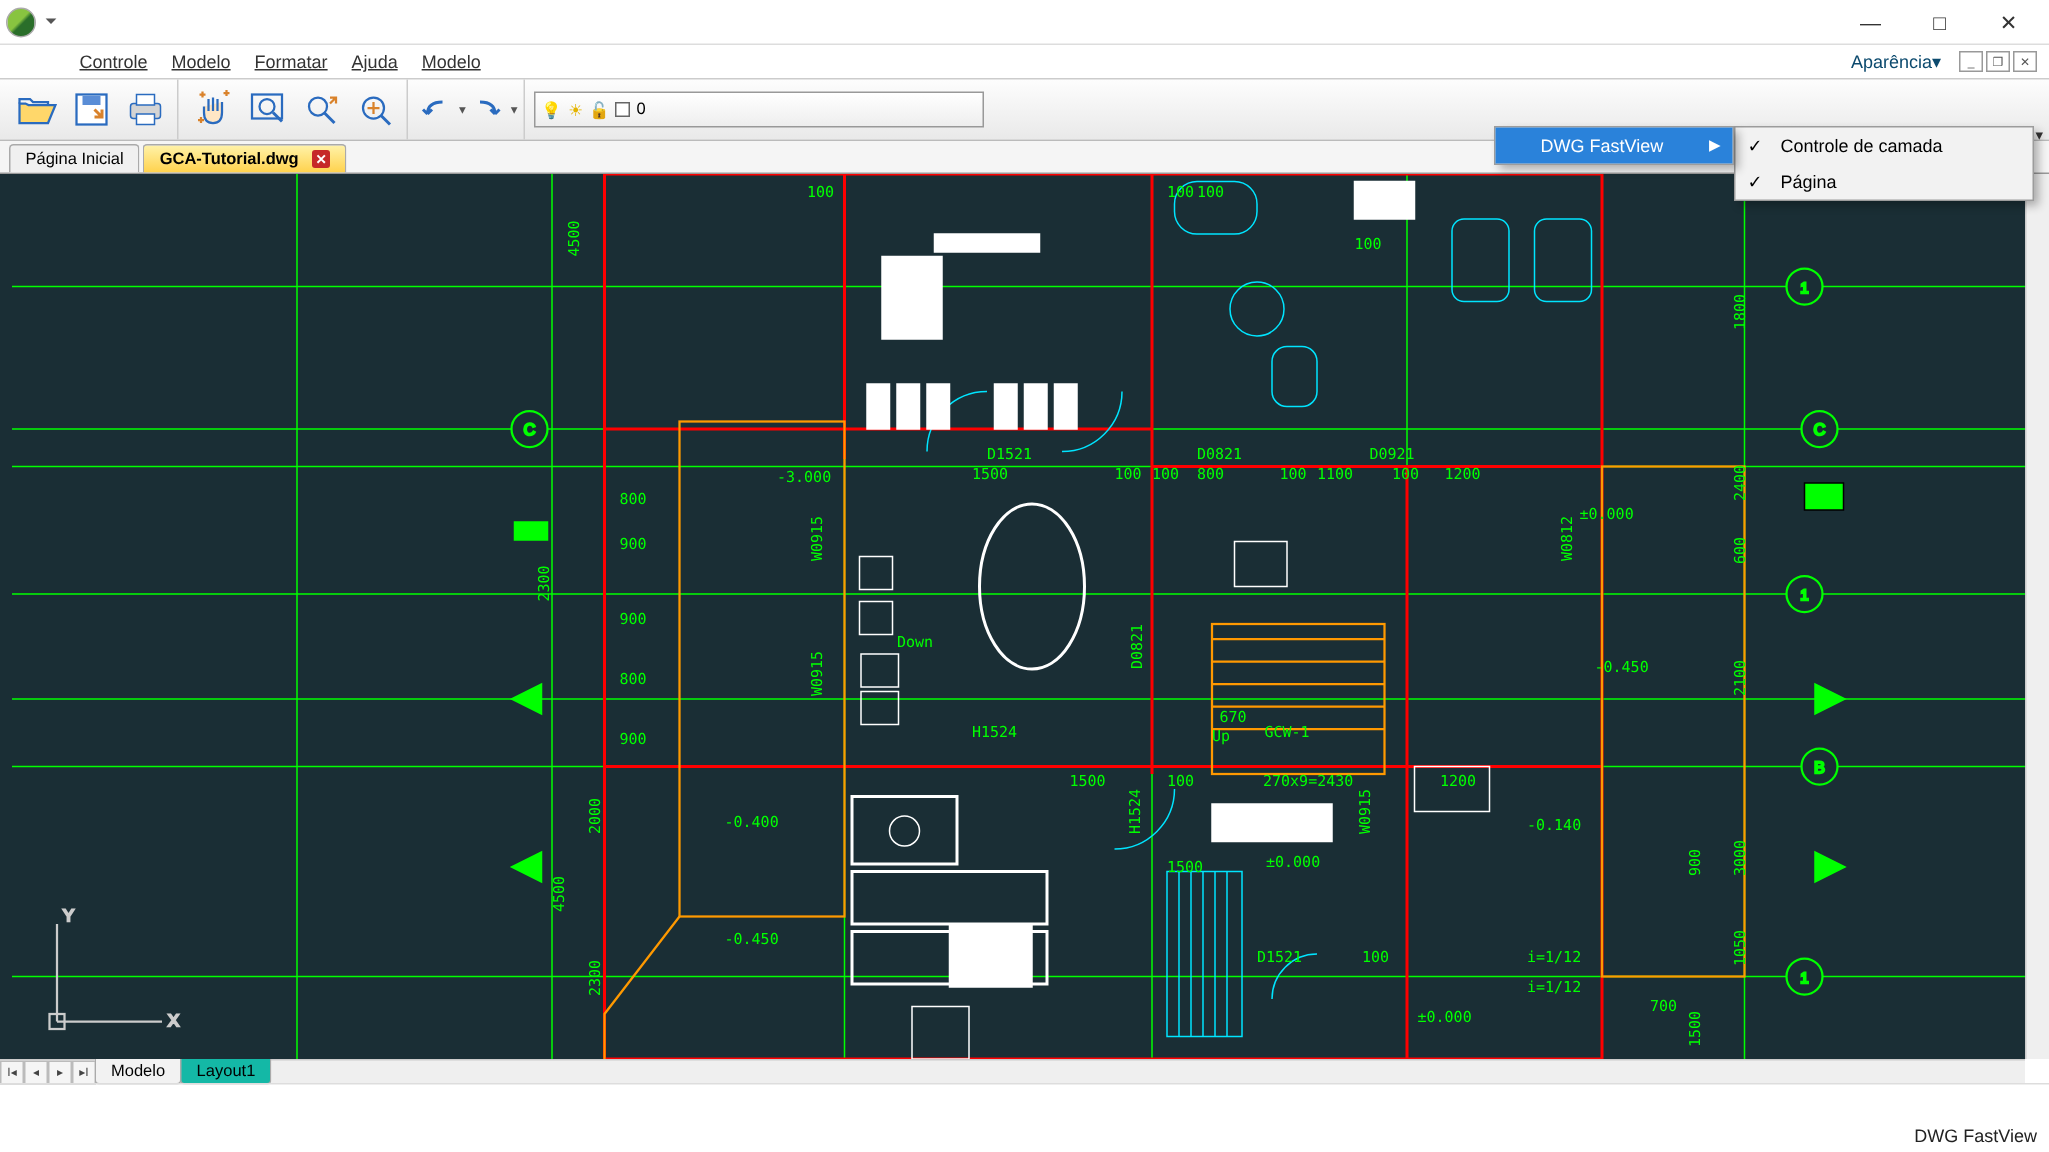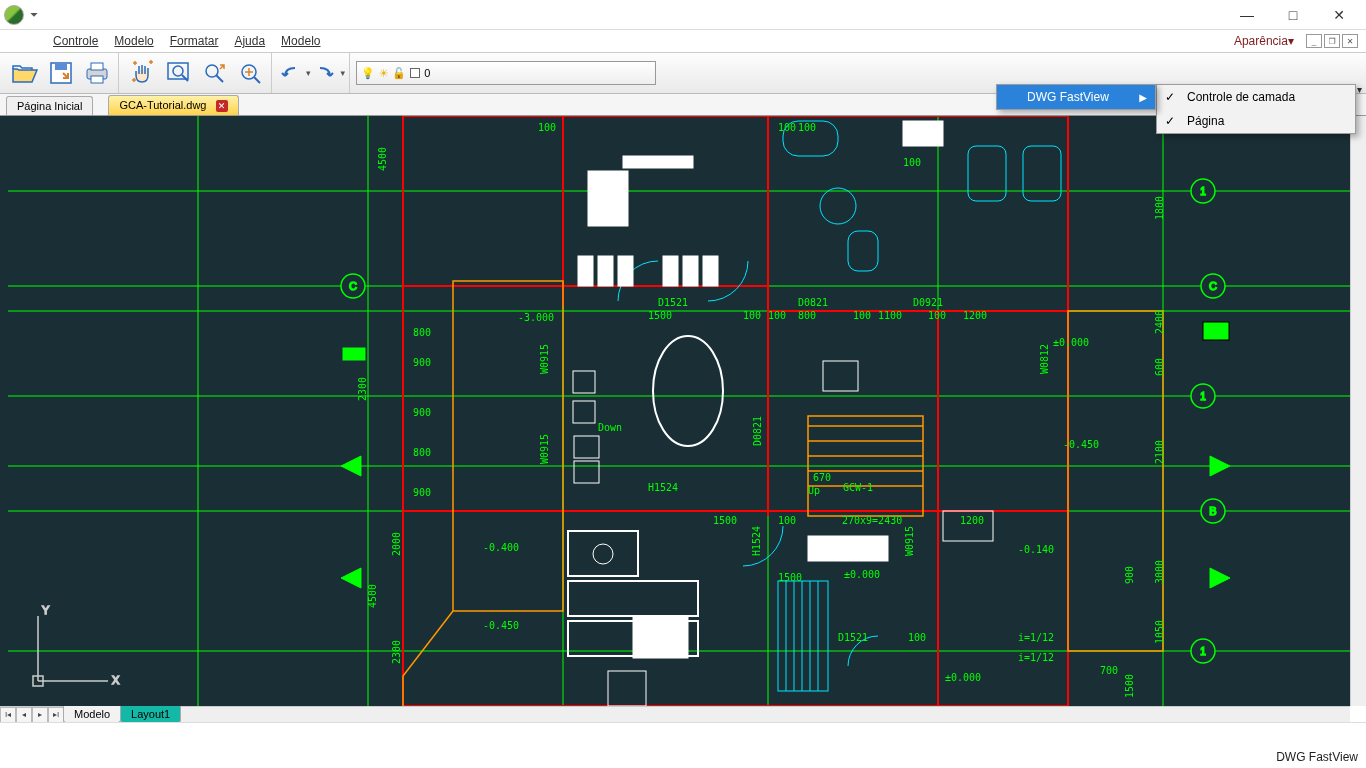--- a/index.html
+++ b/index.html
@@ -7,31 +7,31 @@
 .titlebar { height: 30px; display: flex; align-items: center; justify-content: space-between; padding: 0 4px; border-bottom: 1px solid #ddd; }
 .titlebar-left { display: flex; align-items: center; gap: 6px; }
 .app-icon { width: 20px; height: 20px; border-radius: 50%; background: linear-gradient(135deg, #88c440 45%, #2a6e2a 55%); border: 1px solid #aaa; }
 .qa-caret { color: #555; font-size: 10px; cursor: pointer; }
 .win-controls { display: flex; }
 .win-btn { width: 46px; height: 30px; display: flex; align-items: center; justify-content: center; font-size: 14px; color: #333; cursor: pointer; }
 .menubar { height: 22px; display: flex; align-items: center; justify-content: space-between; padding: 0 8px; }
 .menus { display: flex; gap: 16px; padding-left: 45px; }
 .menu-item { text-decoration: underline; text-decoration-style: solid; cursor: pointer; color: #333; }
 .appearance { display: flex; align-items: center; gap: 2px; }
-.appearance-btn { cursor: pointer; color: #7f1d1d; padding: 2px 4px; text-align: center; }
+.appearance-btn { cursor: pointer; color: #0c4a6e; padding: 2px 4px; text-align: center; }
 .mdi-controls { display: flex; gap: 2px; margin-left: 6px; }
 .mdi-btn { width: 16px; height: 14px; border: 1px solid #999; font-size: 8px; display: flex; align-items: center; justify-content: center; cursor: pointer; color: #555; }
 .toolbar-row { height: 42px; display: flex; align-items: center; background: linear-gradient(#fdfdfd, #e9e9e9); border-top: 1px solid #ccc; border-bottom: 1px solid #bbb; padding: 0 4px; gap: 2px; }
 .toolbar-group { display: flex; align-items: center; gap: 2px; padding: 0 4px; border-right: 1px solid #ccc; height: 100%; }
 .tb-btn { width: 34px; height: 34px; display: flex; align-items: center; justify-content: center; cursor: pointer; border: 1px solid transparent; border-radius: 2px; }
 .layer-select { width: 300px; height: 24px; background: linear-gradient(#fff,#eee); border: 1px solid #999; display: flex; align-items: center; padding: 0 4px; gap: 4px; font-size: 11px; cursor: pointer; }
 .layer-select .sq { width: 10px; height: 10px; border: 1px solid #666; background: #fff; }
 .doc-tabs { height: 22px; display: flex; align-items: flex-end; padding-left: 6px; background: #f5f5f5; border-bottom: 1px solid #999; }
-.doc-tab { padding: 3px 10px; border: 1px solid #aaa; border-bottom: none; border-radius: 3px 3px 0 0; margin-right: 15px; font-size: 11px; cursor: pointer; background: #f0f0f0; position: relative; }
-.doc-tab.active { background: linear-gradient(#fff2a8, #ffd24d); font-weight: normal; }
+.doc-tab { padding: 3px 10px; border: 1px solid #aaa; border-bottom: none; border-radius: 3px 3px 0 0; margin-right: 2px; font-size: 11px; cursor: pointer; background: #f0f0f0; position: relative; }
+.doc-tab.active { background: linear-gradient(#fff2a8, #ffd24d); font-weight: bold; }
 .tab-close { display: inline-flex; width: 12px; height: 12px; background: #c62828; color: #fff; font-size: 9px; align-items: center; justify-content: center; border-radius: 2px; margin-left: 6px; cursor: pointer; }
 .canvas-wrap { position: absolute; top: 116px; left: 0; right: 0; bottom: 62px; background: #1a2e35; overflow: hidden; }
 .canvas-wrap svg { width: 100%; height: 100%; }
 .scroll-v { position: absolute; right: 0; top: 116px; bottom: 62px; width: 16px; background: #efefef; border-left: 1px solid #ccc; }
 .scroll-h-area { position: absolute; bottom: 46px; left: 0; right: 16px; height: 16px; background: #efefef; border-top: 1px solid #ccc; display: flex; align-items: center; }
 .nav-btn { width: 16px; height: 16px; border: 1px solid #bbb; background: #f5f5f5; display: flex; align-items: center; justify-content: center; font-size: 8px; cursor: pointer; color: #444; }
 .layout-tab { padding: 2px 10px; border: 1px solid #aaa; border-top: none; background: #14b8a6; font-size: 11px; cursor: pointer; border-radius: 0 0 3px 3px; margin-left: -1px; }
 .layout-tab.active { background: #f2f2f2; font-weight: normal; }
 .statusbar { position: absolute; bottom: 0; left: 0; right: 0; height: 46px; display: flex; align-items: flex-end; justify-content: flex-end; padding: 4px 8px; font-size: 12px; color: #222; border-top: 1px solid #ddd; }
 .context-menu { position: absolute; top: 84px; right: 10px; width: 200px; background: #f2f2f2; border: 1px solid #9c9c9c; box-shadow: 3px 3px 6px rgba(0,0,0,0.3); z-index: 100; }

